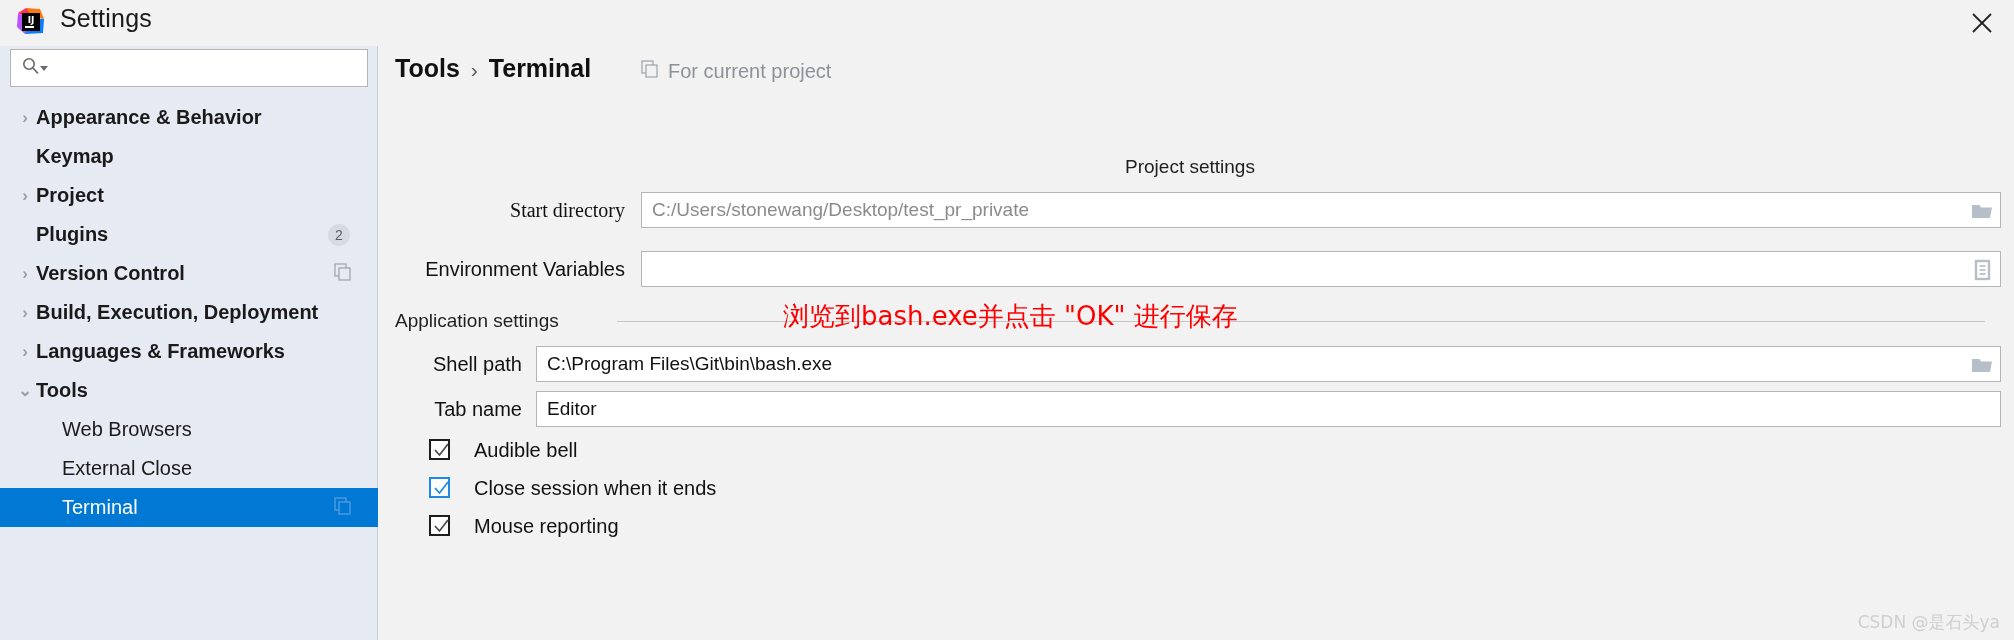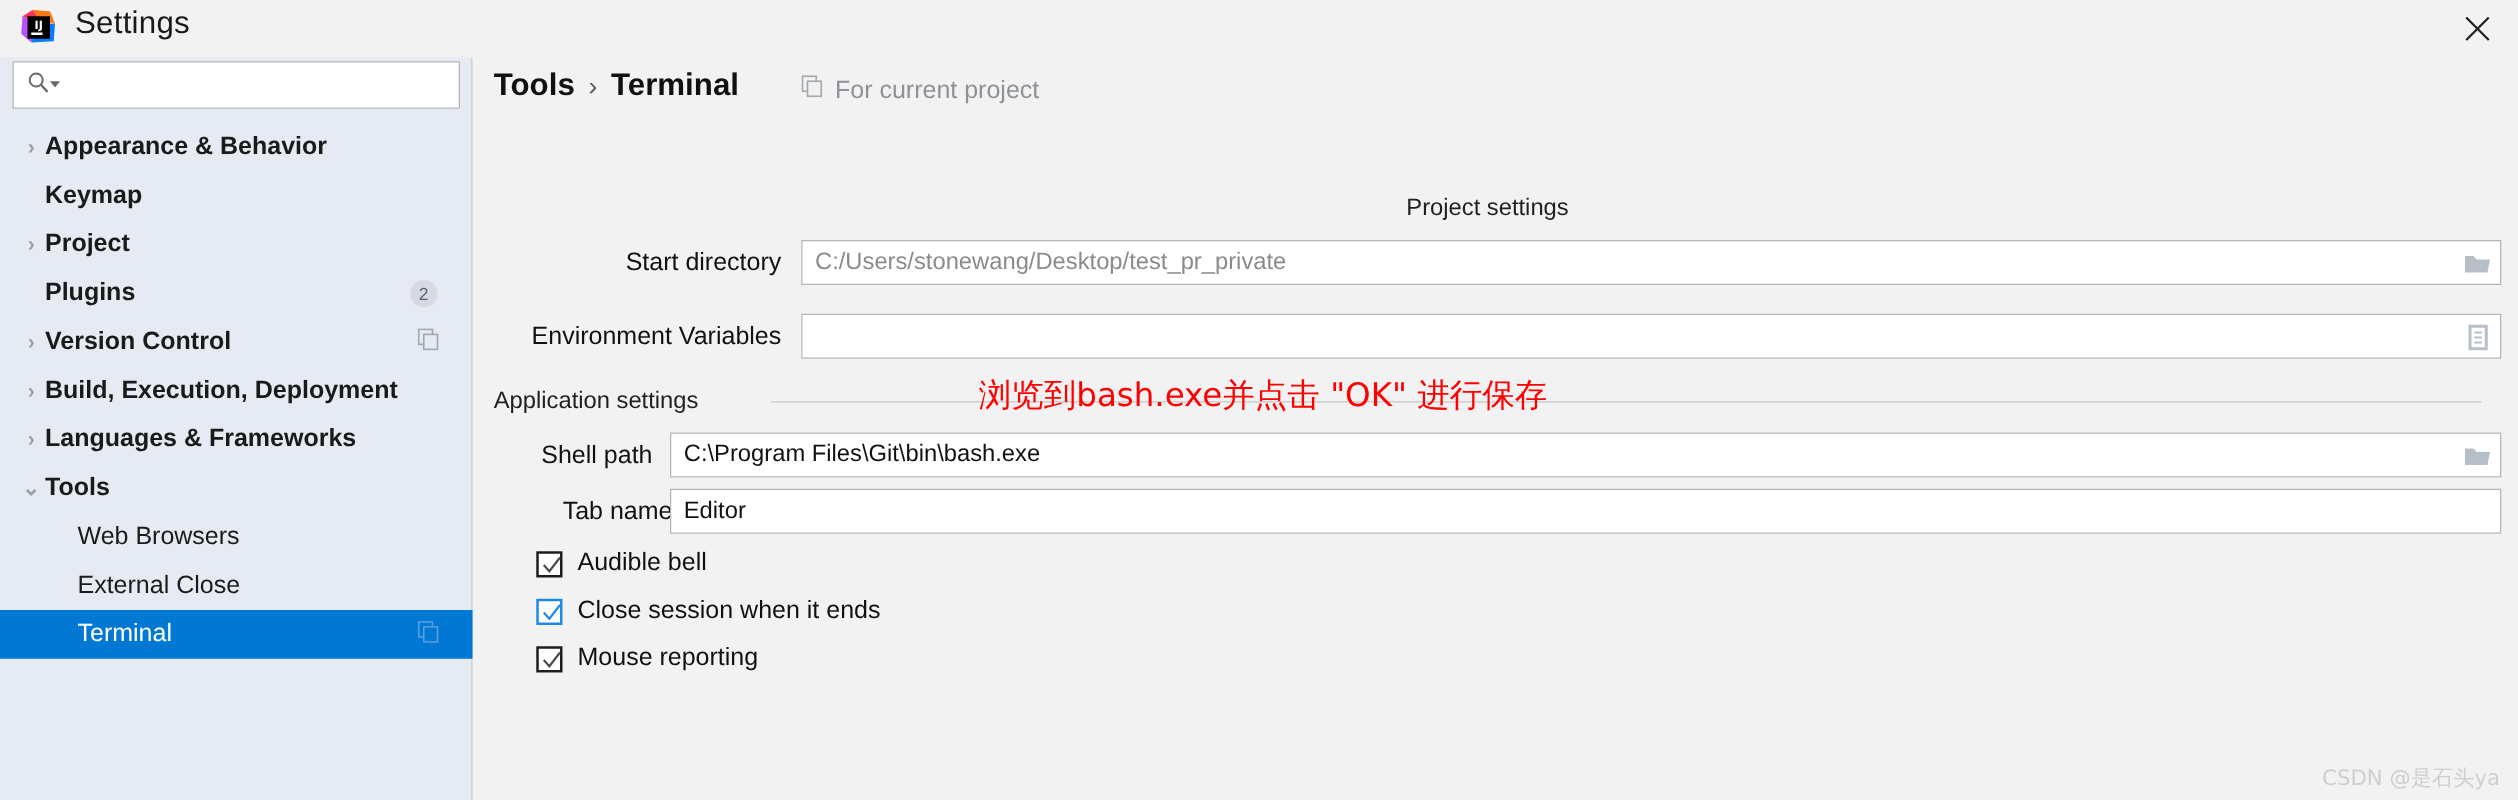--- a/index.html
+++ b/index.html
@@ -109,21 +109,21 @@
     position: absolute; right: 1px; top: 1px; width: 34px; height: 34px;
     display: flex; align-items: center; justify-content: center; cursor: pointer;
   }
 
   .annotation {
     position: absolute; font-size: 26px; color: #ff0000; white-space: nowrap;
     font-family: "DejaVu Sans", sans-serif;
   }
 
   .checkrow {
-    position: absolute; display: flex; align-items: flex-end; gap: 12px; cursor: pointer;
+    position: absolute; display: flex; align-items: flex-start; gap: 24px; cursor: pointer;
   }
   .cb {
     width: 21px; height: 21px; background: #fff;
     border: 2px solid #1d1d1d; position: relative;
   }
   .cb.focus { border-color: #1e88e5; }
   .cb svg { position: absolute; left: 1px; top: 0px; }
   .check-label { font-size: 20px; color: #111; }
 
   .watermark {
@@ -271,21 +271,21 @@
         </svg>
       </span>
       <span>For current project</span>
     </div>
 
     <div class="section" style="left:16px; top:110px;flex-direction:column;">
       <span class="section-title">Project settings</span>
       <span class="section-line"></span>
     </div>
 
-    <div class="field-label" style="left:16px; top:153px; width:230px;">Start directory</div>
+    <div class="field-label" style="left:16px; top:153px; width:230px;font-family:Liberation Serif, serif;">Start directory</div>
     <div class="field-box" style="left:262px; top:146px; width:1360px;">
       <span class="field-text placeholder">C:/Users/stonewang/Desktop/test_pr_private</span>
       <span class="browse-btn">
         <svg width="22" height="20" viewBox="0 0 22 20">
           <path d="M1 4 L8 4 L10 6.5 L21 6.5 L19 17 L1 17 Z" fill="#b6bfc7"></path>
           <path d="M1 4 L8 4 L10 6.5 L1 6.5 Z" fill="#b6bfc7"></path>
         </svg>
       </span>
     </div>
 
@@ -313,21 +313,21 @@
     <div class="field-box" style="left:157px; top:300px; width:1465px;">
       <span class="field-text value">C:\Program Files\Git\bin\bash.exe</span>
       <span class="browse-btn">
         <svg width="22" height="20" viewBox="0 0 22 20">
           <path d="M1 4 L8 4 L10 6.5 L21 6.5 L19 17 L1 17 Z" fill="#b6bfc7"></path>
           <path d="M1 4 L8 4 L10 6.5 L1 6.5 Z" fill="#b6bfc7"></path>
         </svg>
       </span>
     </div>
 
-    <div class="field-label" style="left:32px; top:352px; width:127px;">Tab name</div>
+    <div class="field-label" style="left:16px; top:352px; width:127px;">Tab name</div>
     <div class="field-box" style="left:157px; top:345px; width:1465px;">
       <span class="field-text value">Editor</span>
     </div>
 
     <div class="checkrow" style="left:50px; top:393px;">
       <span class="cb">
         <svg width="19" height="19" viewBox="0 0 19 19">
             <polyline points="3,9 7.5,14 16,3" fill="none" stroke="#4a4a4a" stroke-width="1.7"></polyline>
           </svg>
       </span>

